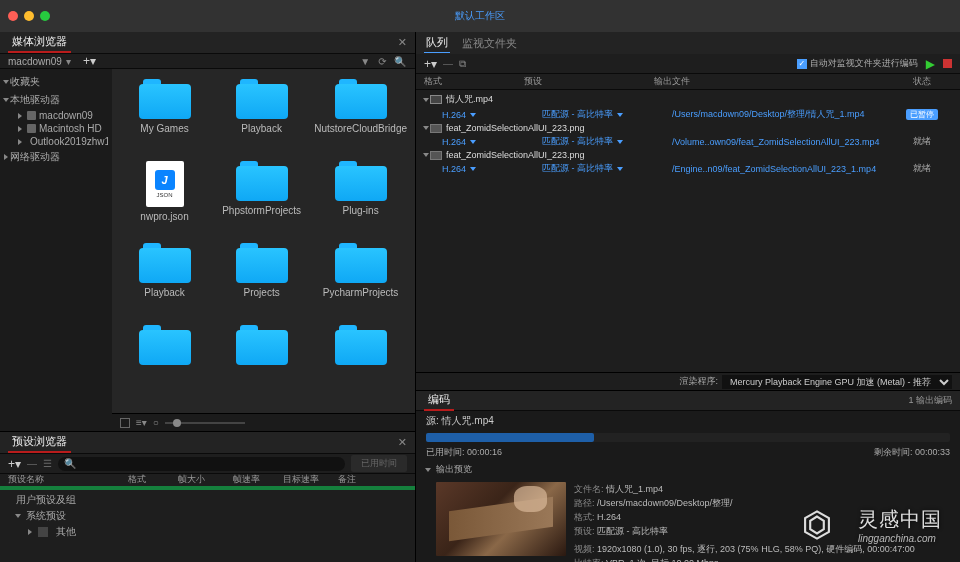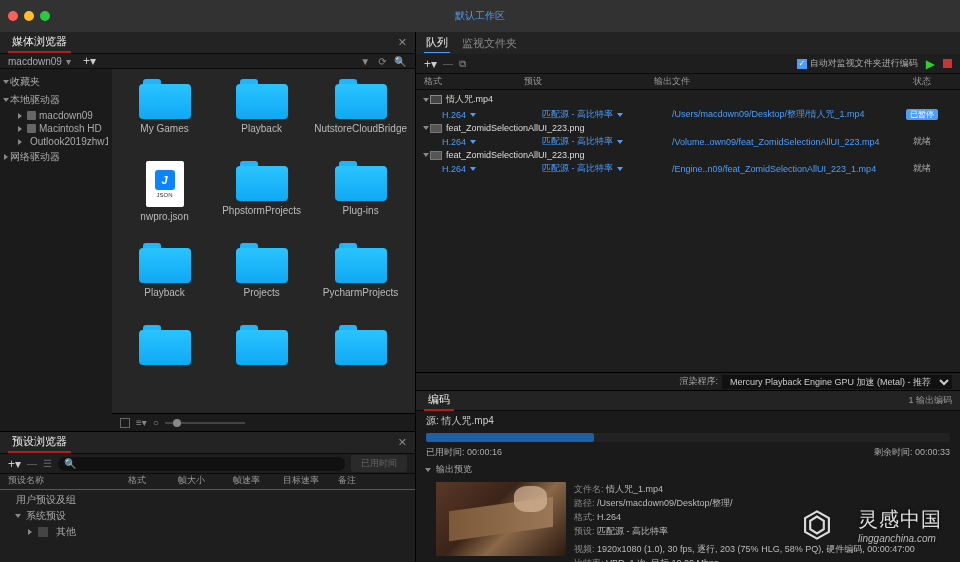--- a/index.html
+++ b/index.html
@@ -42,21 +42,21 @@
 .gf-ico { width:10px; height:10px; border:1px solid #666; }
 .gf-slider { flex:0 0 80px; height:2px; background:#444; position:relative; }
 .gf-slider::after { content:''; position:absolute; left:8px; top:-3px; width:8px; height:8px; border-radius:50%; background:#888; }
 
 .preset { height:200px; display:flex; flex-direction:column; border-top:1px solid #000;}
 .preset-toolbar { height:20px; display:flex; align-items:center; padding:0 8px; gap:6px; border-bottom:1px solid #0a0a0a; }
 .plus { color:#ccc; font-size:12px; }
 .minus { color:#666; }
 .search { flex:1; height:14px; background:#111; border-radius:8px; display:flex; align-items:center; padding:0 6px; color:#666; }
 .applybtn { padding:2px 10px; background:#2a2a2a; color:#666; border-radius:2px; font-size:9px; }
-.preset-cols { height:16px; display:flex; padding:0 8px; font-size:9px; color:#999; border-bottom:1px solid #15803d; align-items:flex-start; }
+.preset-cols { height:16px; display:flex; padding:0 8px; font-size:9px; color:#999; border-bottom:4px solid #15803d; align-items:flex-end; }
 .preset-cols span:nth-child(1){flex:0 0 120px}
 .preset-cols span:nth-child(2){flex:0 0 50px}
 .preset-cols span:nth-child(3){flex:0 0 55px}
 .preset-cols span:nth-child(4){flex:0 0 50px}
 .preset-cols span:nth-child(5){flex:0 0 55px}
 .preset-cols span:nth-child(6){flex:1}
 .preset-body { flex:1; padding:2px 8px; font-size:10px; }
 .preset-body .row { padding:1px 0 1px 8px; display:flex; align-items:center; gap:4px; }
 
 .queue-head { height:22px; background:#232323; display:flex; align-items:center; padding:0 8px; gap:10px; font-size:11px; }

